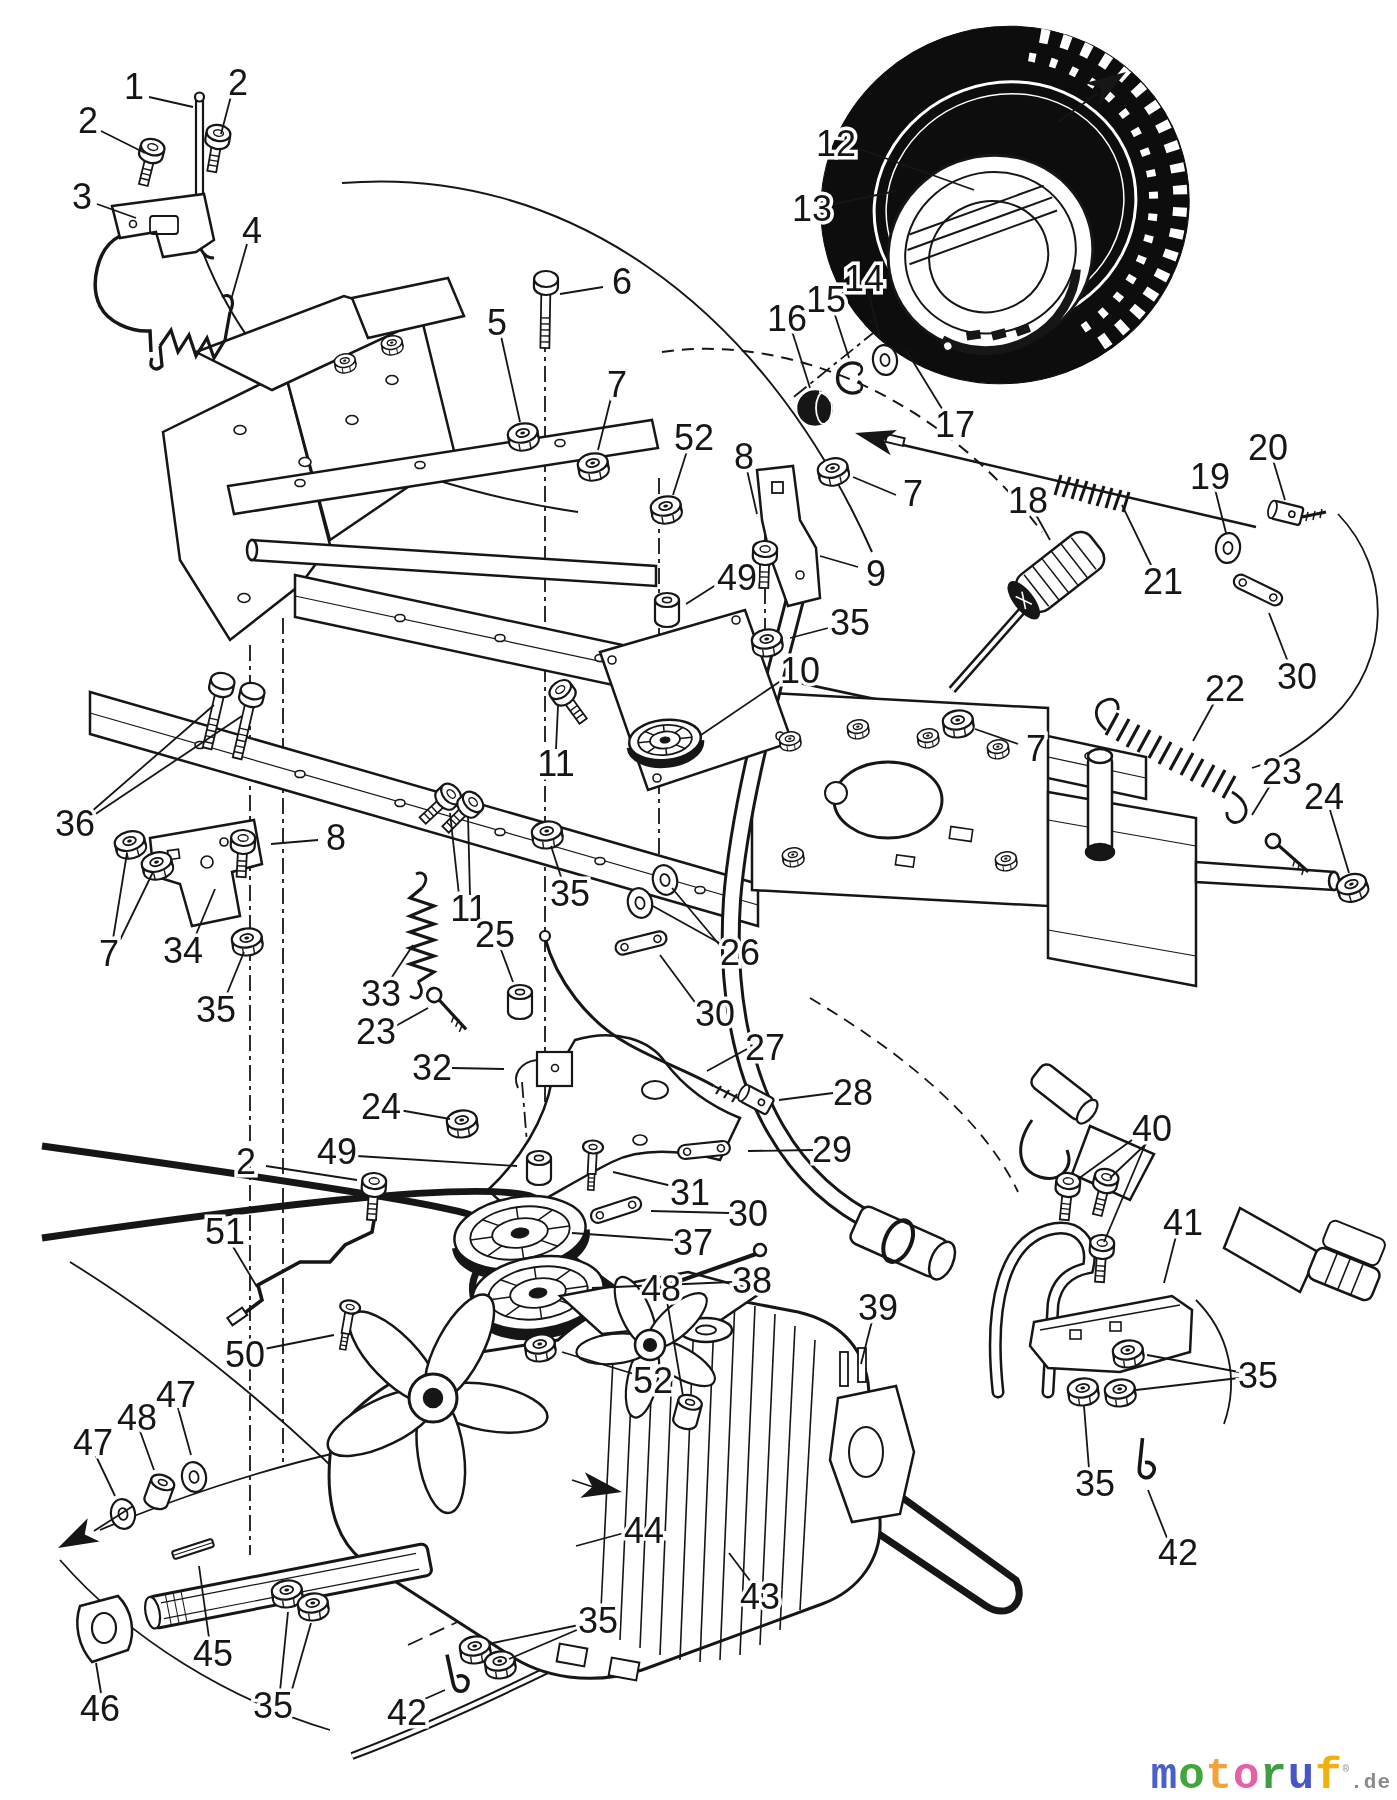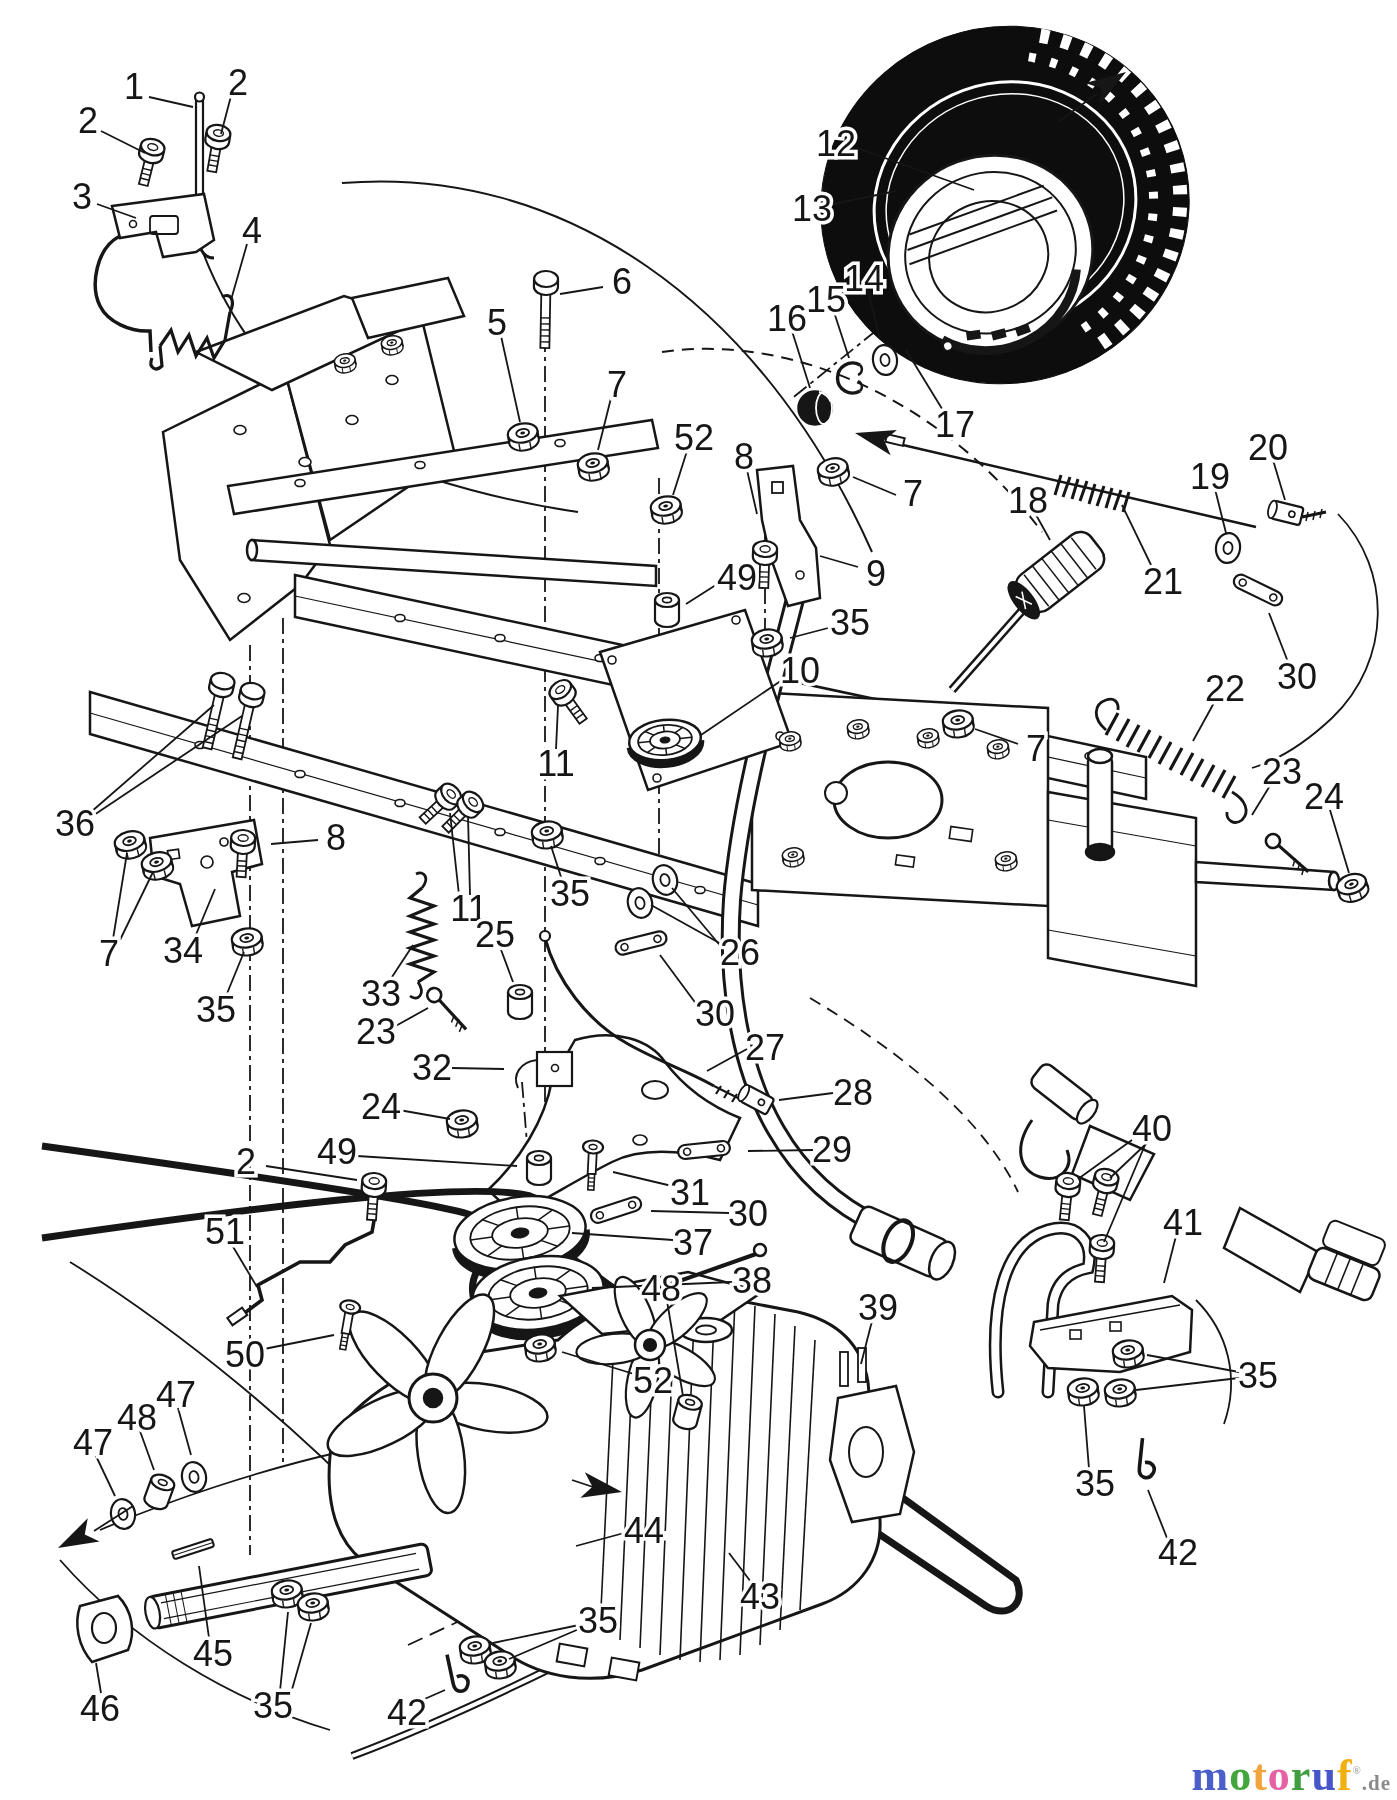--- a/index.html
+++ b/index.html
@@ -1,21 +1,21 @@
 <!DOCTYPE html>
 <html><head>
 <meta charset="utf-8">
 <style>
   html,body{margin:0;padding:0;background:#fff;}
   .canvas{position:relative;width:1397px;height:1800px;background:#fff;overflow:hidden;
           font-family:"Liberation Sans",sans-serif;}
   svg{position:absolute;left:0;top:0;}
   .callout-text{font-family:"Liberation Sans",sans-serif;font-size:36px;fill:#161616;
                 paint-order:stroke;stroke:#ffffff;stroke-width:7px;font-weight:400;}
-  #logo{position:absolute;right:6px;bottom:2px;font-family:Liberation Serif, serif;
+  #logo{position:absolute;right:6px;bottom:2px;font-family:Liberation Mono, monospace;
         font-weight:bold;font-size:44px;line-height:1;letter-spacing:1px;}
   #logo .suffix{font-size:21px;color:#8a8a8a;font-weight:bold;}
   #logo .reg{font-size:11px;color:#aaa;vertical-align:super;}
 </style>
 </head>
 <body>
 
 <div class="canvas">
 <svg width="1397" height="1800" viewBox="0 0 1397 1800">
   <defs>

